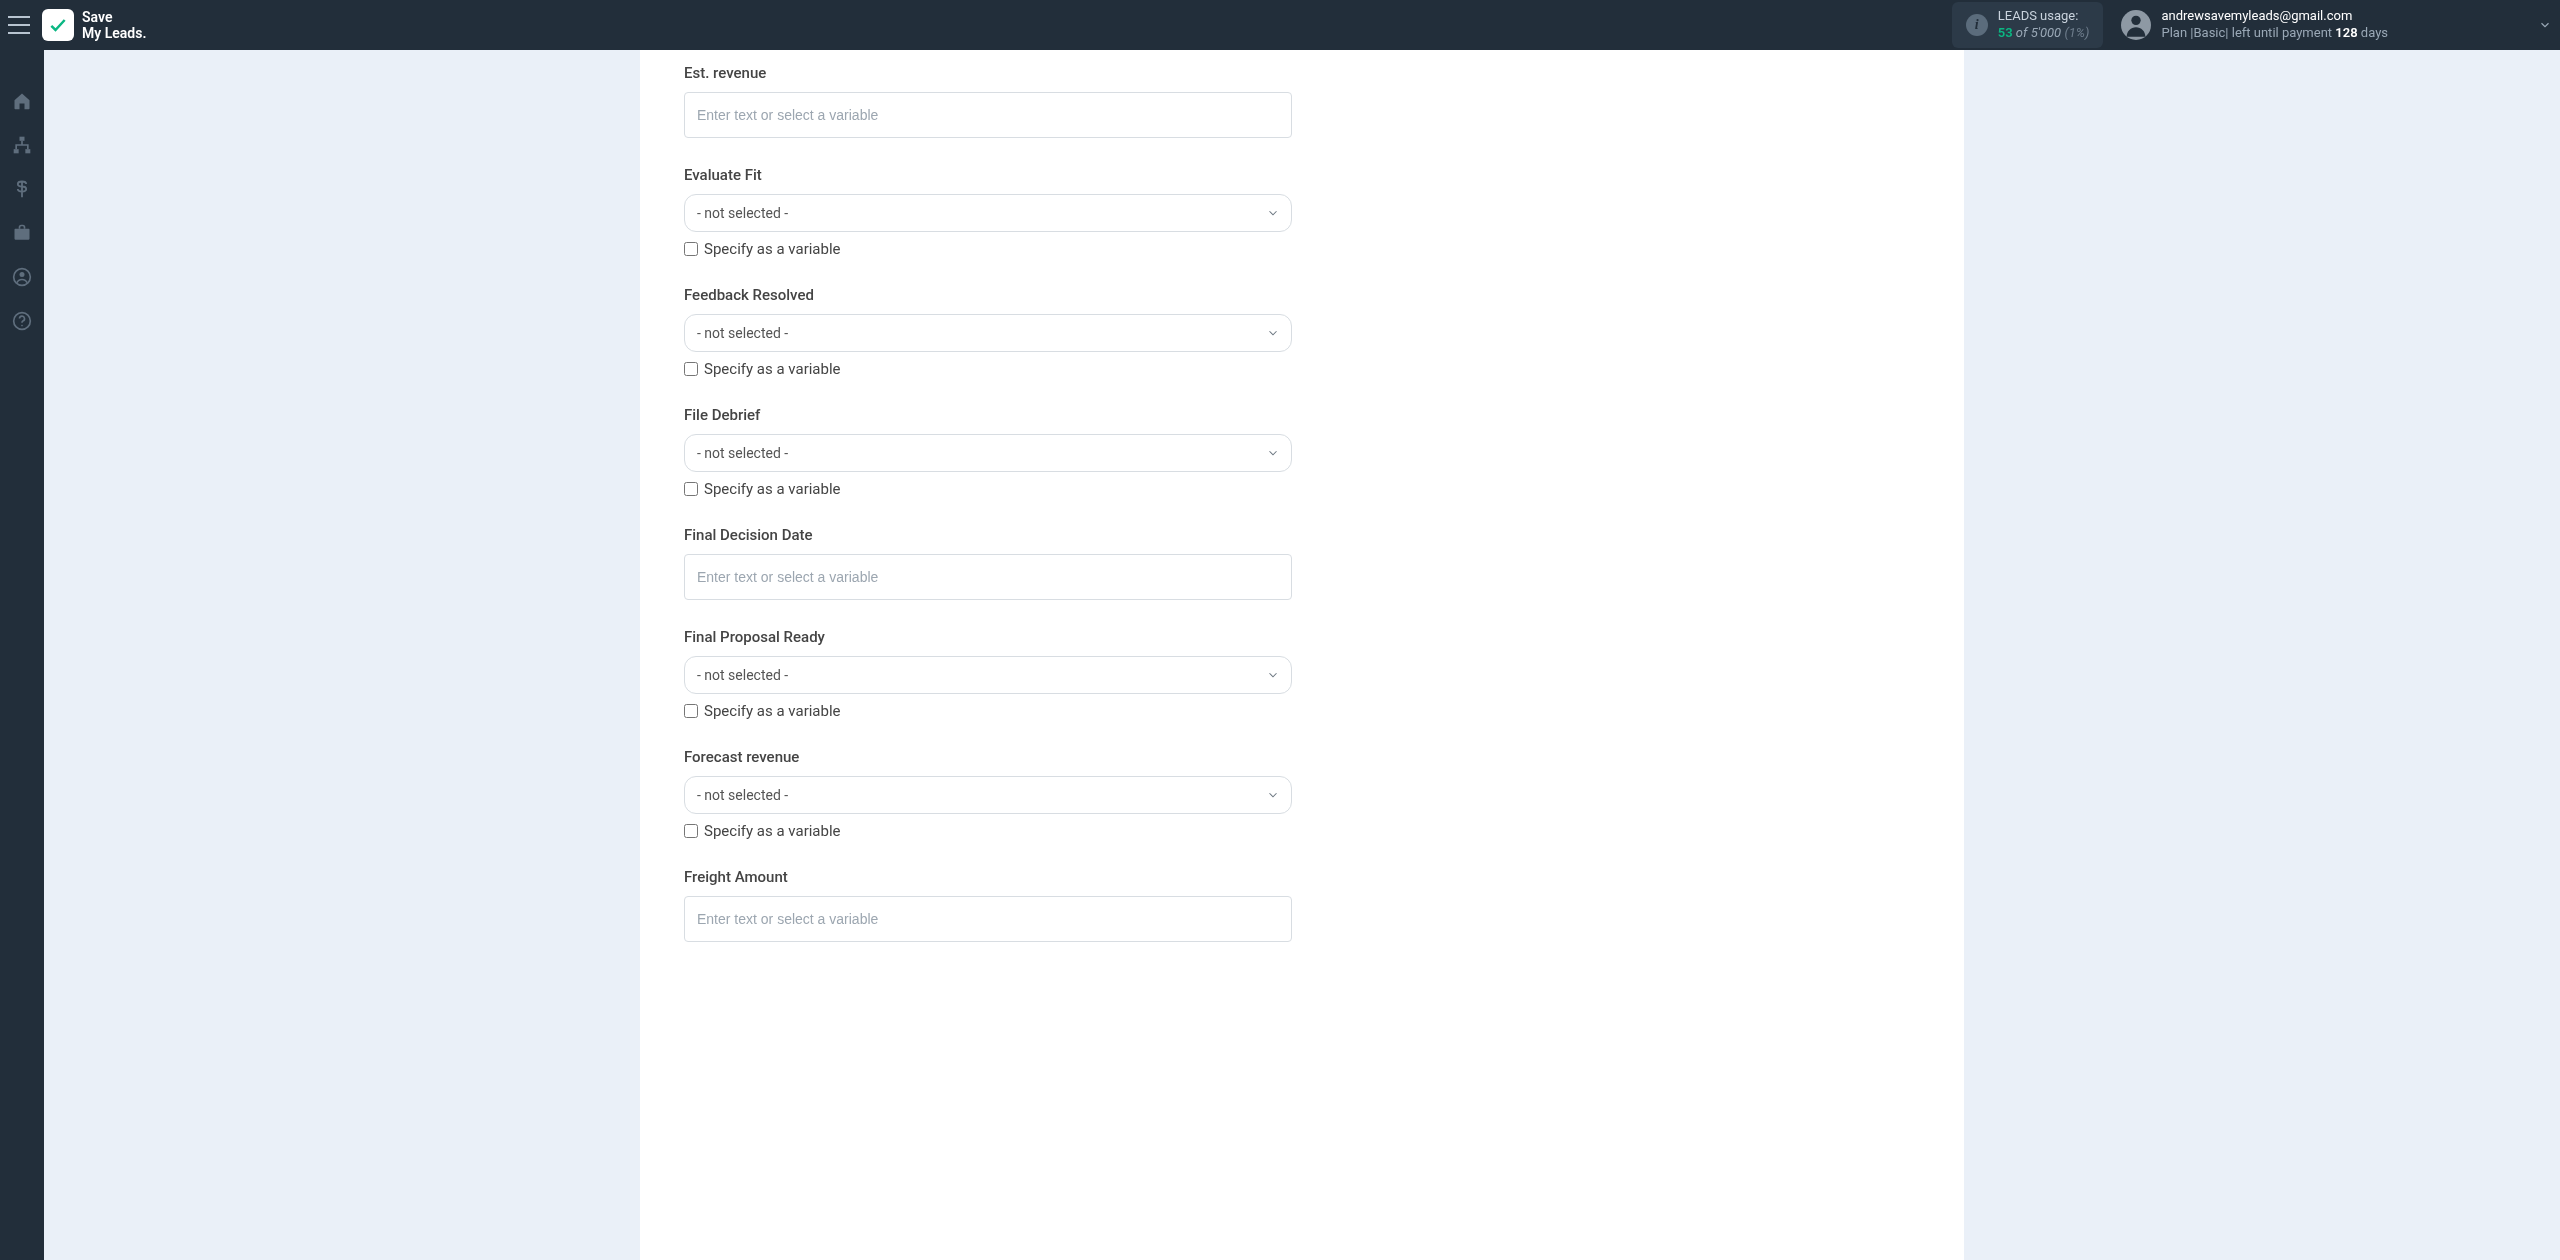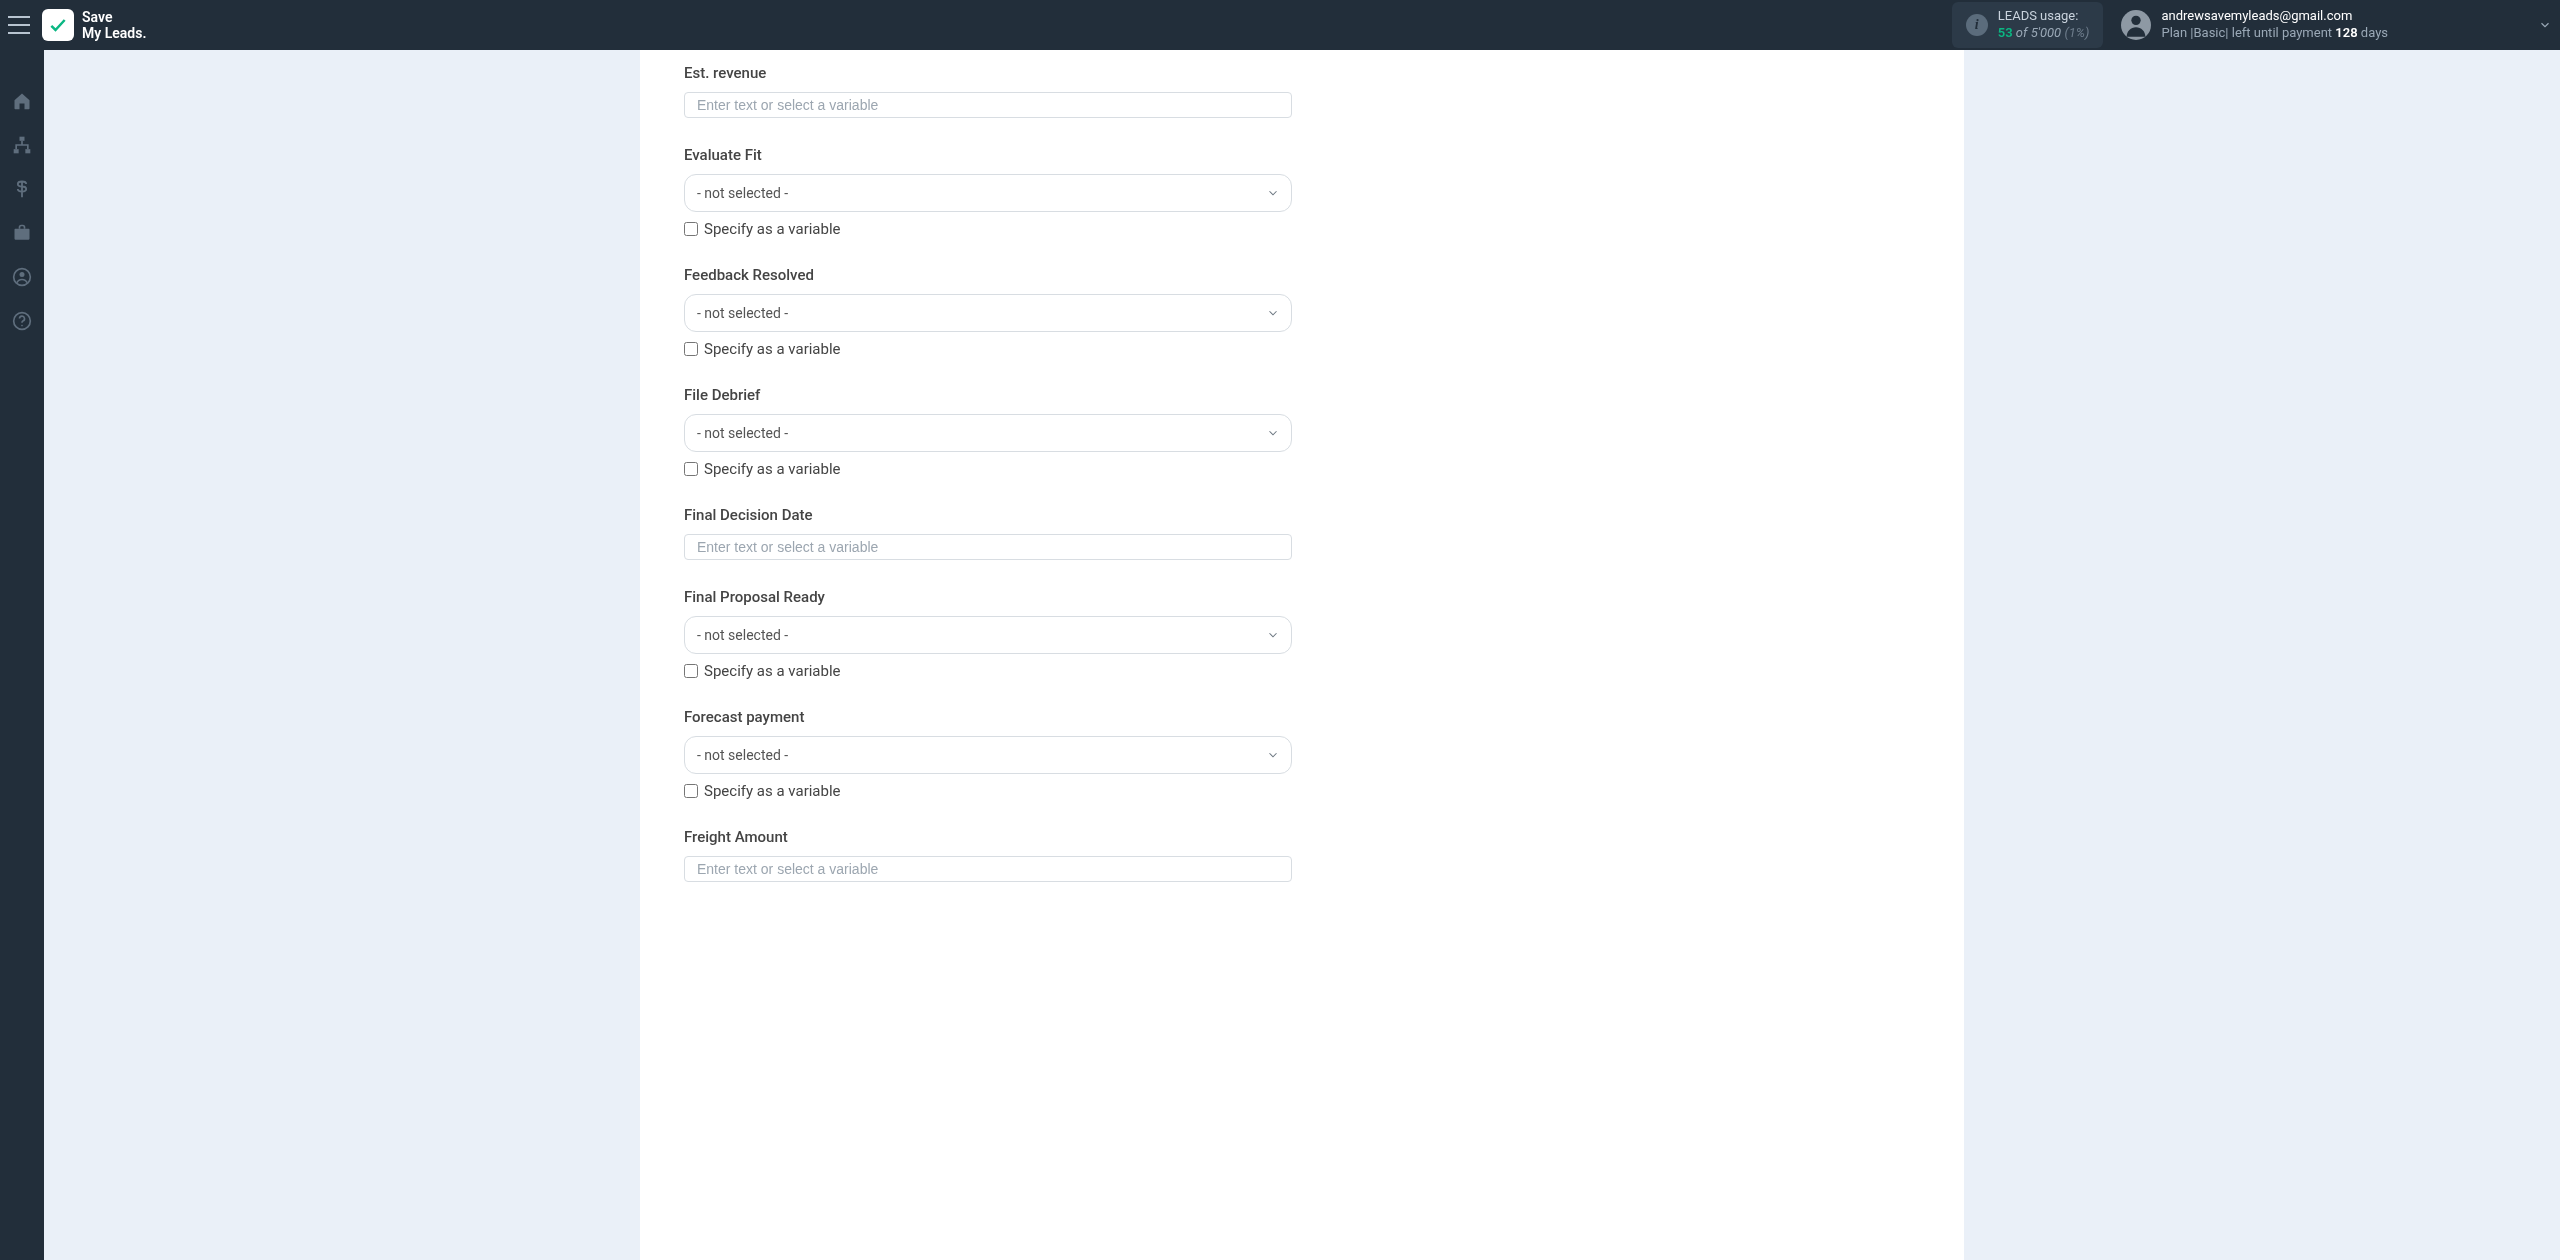--- a/index.html
+++ b/index.html
@@ -163,21 +163,21 @@
     }
     .field-label {
       font-size: 15px;
       color: #444;
       font-weight: 500;
       margin-bottom: 10px;
       display: block;
     }
     .text-input {
       width: 100%;
-      height: 26px;
+      height: 46px;
       border: 1px solid #d8dde2;
       border-radius: 4px;
       padding: 0 12px;
       font-size: 14px;
       color: #333;
       background: #fff;
     }
     .text-input::placeholder { color: #9ca6b0; }
     .select-wrap {
       position: relative;
@@ -371,21 +371,21 @@
             <svg class="select-chevron" viewBox="0 0 24 24">
               <polyline points="6 9 12 15 18 9"></polyline>
             </svg>
           </div>
           <div class="checkbox-row">
             <input type="checkbox" id="cb-final_proposal" style="">
             <label for="cb-final_proposal">Specify as a variable</label>
           </div>
         </div>
         <div class="field">
-          <label class="field-label">Forecast payment</label>
+          <label class="field-label">Forecast revenue</label>
           <div class="select-wrap">
             <div class="select-display">- not selected -</div>
             <svg class="select-chevron" viewBox="0 0 24 24">
               <polyline points="6 9 12 15 18 9"></polyline>
             </svg>
           </div>
           <div class="checkbox-row">
             <input type="checkbox" id="cb-forecast_cat" style="">
             <label for="cb-forecast_cat">Specify as a variable</label>
           </div>

